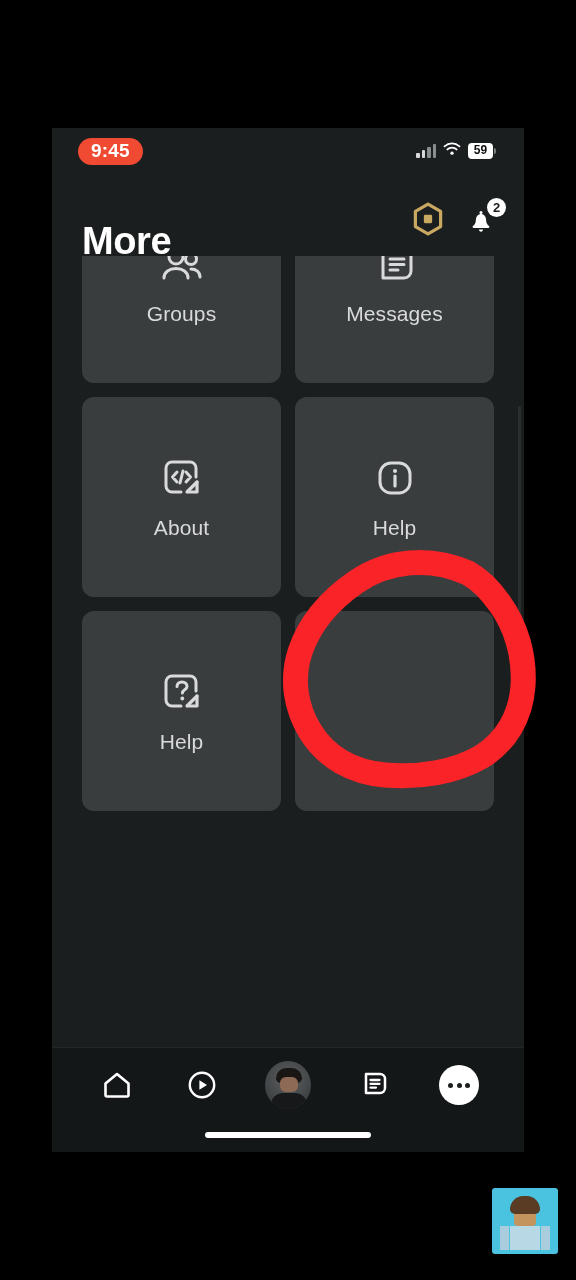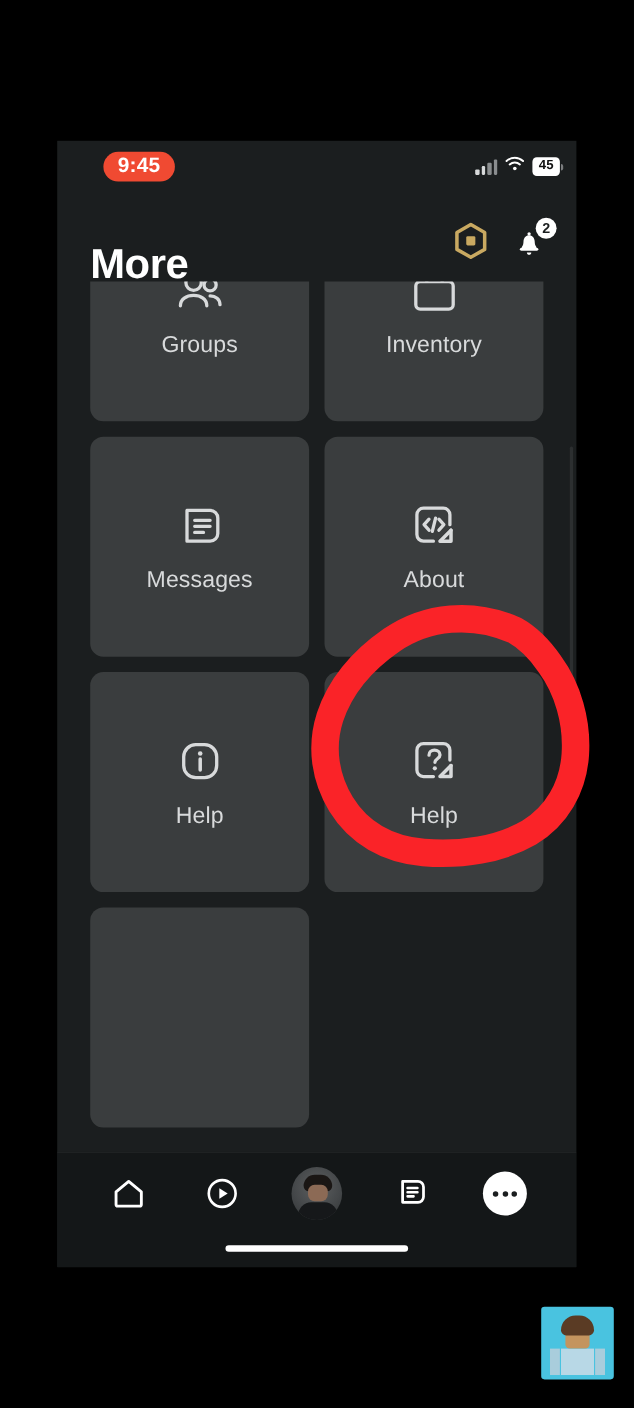--- a/index.html
+++ b/index.html
@@ -15,21 +15,21 @@
   #phone {
     position: absolute;
     left: 52px; top: 128px;
     width: 472px; height: 1024px;
     background: #1b1e1f;
     overflow: hidden;
   }
 
   
   .statusbar {
-    position: absolute; top: 0; left: 16px; width: 100%; height: 48px; padding-left: 48px;
+    position: absolute; top: 0; left: 0; width: 100%; height: 48px; padding-left: 48px;
   }
   .time-pill {
     position: absolute; left: 26px; top: 10px;
     background: #f04a32;
     color: #ffffff;
     font-size: 19px; font-weight: bold;
     padding: 3px 13px 4px 13px;
     border-radius: 14px;
     letter-spacing: .2px;
     line-height: 1.05;
@@ -200,21 +200,21 @@
             <i class="b4"></i>
         </span>
         <span>
           <svg class="wifi" viewBox="0 0 24 18" fill="none">
             <path d="M2 5.5C5 2.8 8.4 1.5 12 1.5S19 2.8 22 5.5" stroke="#ffffff" stroke-width="2.4" stroke-linecap="round"></path>
             <path d="M5.8 9.6C7.6 8 9.7 7.2 12 7.2s4.4.8 6.2 2.4" stroke="#ffffff" stroke-width="2.4" stroke-linecap="round"></path>
             <circle cx="12" cy="14.6" r="2.2" fill="#ffffff"></circle>
           </svg>
         </span>
         <span class="batt">
-          <span class="batt-body">45</span>
+          <span class="batt-body">59</span>
           <span class="batt-tip"></span>
         </span>
       </div>
     </div>
 
     <div class="page-header">
       <div class="page-title">More</div>
       <div class="header-actions">
         <span>
           <svg class="robux-icon" viewBox="0 0 34 36">
@@ -242,29 +242,20 @@
             <svg class="tile-icon" viewBox="0 0 48 48" fill="none">
               <circle cx="18" cy="17" r="7" stroke="#d8dadb" stroke-width="3"></circle>
               <circle cx="33" cy="19" r="5.5" stroke="#d8dadb" stroke-width="3"></circle>
               <path d="M6 38c0-6 5.4-9.5 12-9.5S30 32 30 38" stroke="#d8dadb" stroke-width="3" stroke-linecap="round"></path>
               <path d="M33 29c5 0 9 3 9 8" stroke="#d8dadb" stroke-width="3" stroke-linecap="round"></path>
             </svg>
           </span>
           <span class="tile-label">Groups</span>
         </div>
 
-        <div class="tile">
-          <span>
-            <svg class="tile-icon" viewBox="0 0 48 48" fill="none">
-              <rect x="7" y="16" width="34" height="25" rx="4" stroke="#d8dadb" stroke-width="3"></rect>
-              <path d="M17 16V12a7 7 0 0 1 14 0v4" stroke="#d8dadb" stroke-width="3"></path>
-            </svg>
-          </span>
-          <span class="tile-label">Inventory</span>
-        </div>
 
         <div class="tile">
           <span>
             <svg class="tile-icon" viewBox="0 0 48 48" fill="none">
               <path d="M12 10h21a7 7 0 0 1 7 7v14a7 7 0 0 1-7 7H12z" stroke="#d8dadb" stroke-width="3" stroke-linejoin="round"></path>
               <path d="M19 19h14M19 24.5h14M19 30h8" stroke="#d8dadb" stroke-width="3" stroke-linecap="round"></path>
             </svg>
           </span>
           <span class="tile-label">Messages</span>
         </div>

